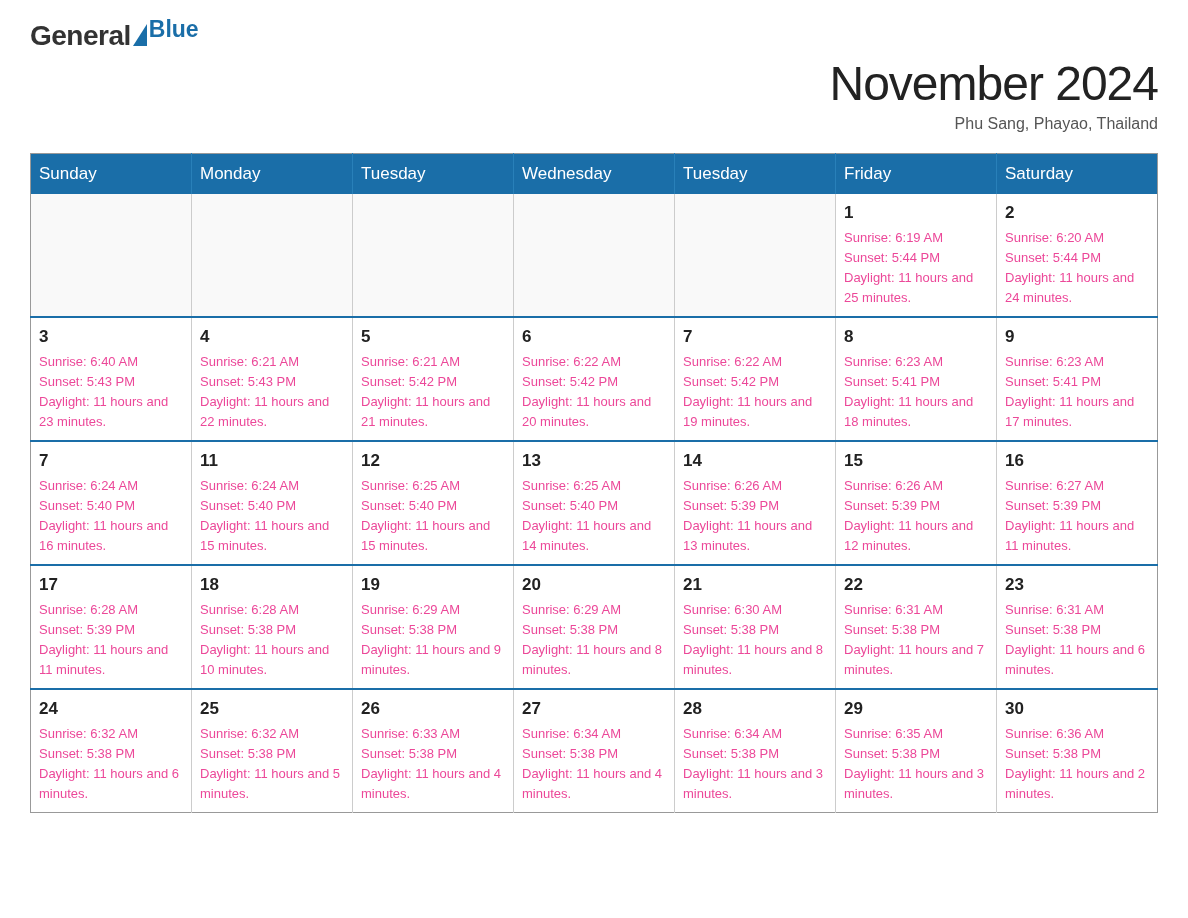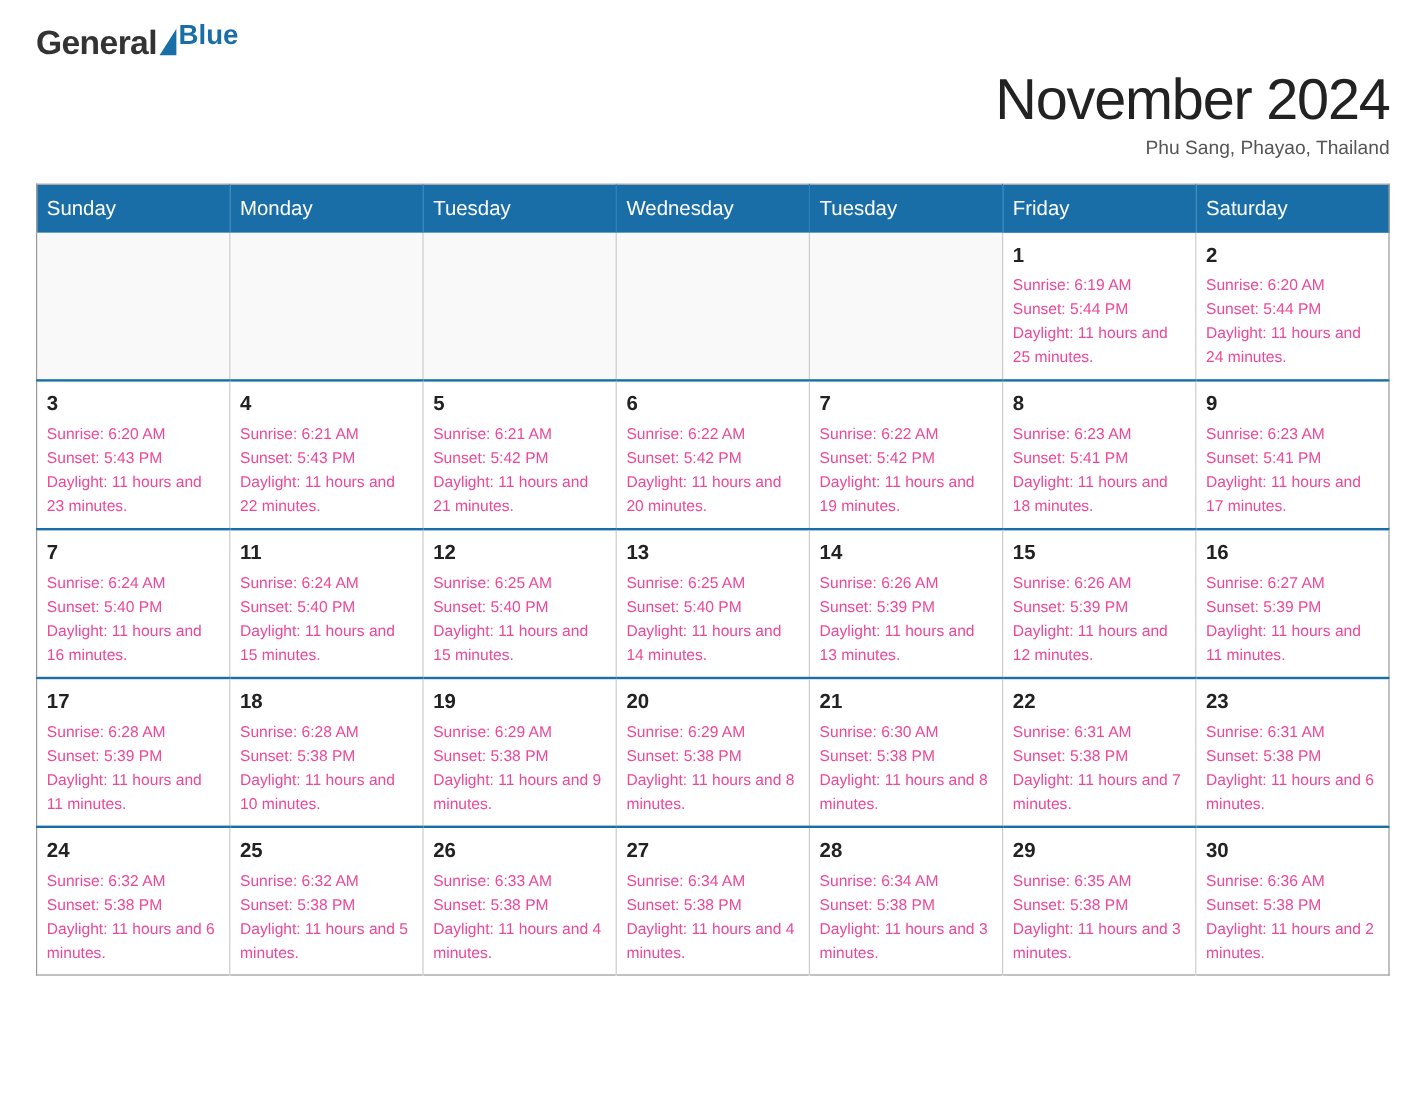--- a/index.html
+++ b/index.html
@@ -148,21 +148,21 @@
         <td class="empty-cell"></td>
         <td class="empty-cell"></td>
         <td><span class="day-number">1</span><span class="day-info">Sunrise: 6:19 AM
 Sunset: 5:44 PM
 Daylight: 11 hours and 25 minutes.</span></td>
         <td><span class="day-number">2</span><span class="day-info">Sunrise: 6:20 AM
 Sunset: 5:44 PM
 Daylight: 11 hours and 24 minutes.</span></td>
       </tr>
       <tr>
-        <td><span class="day-number">3</span><span class="day-info">Sunrise: 6:20 AM
+        <td><span class="day-number">3</span><span class="day-info">Sunrise: 6:40 AM
 Sunset: 5:43 PM
 Daylight: 11 hours and 23 minutes.</span></td>
         <td><span class="day-number">4</span><span class="day-info">Sunrise: 6:21 AM
 Sunset: 5:43 PM
 Daylight: 11 hours and 22 minutes.</span></td>
         <td><span class="day-number">5</span><span class="day-info">Sunrise: 6:21 AM
 Sunset: 5:42 PM
 Daylight: 11 hours and 21 minutes.</span></td>
         <td><span class="day-number">6</span><span class="day-info">Sunrise: 6:22 AM
 Sunset: 5:42 PM

